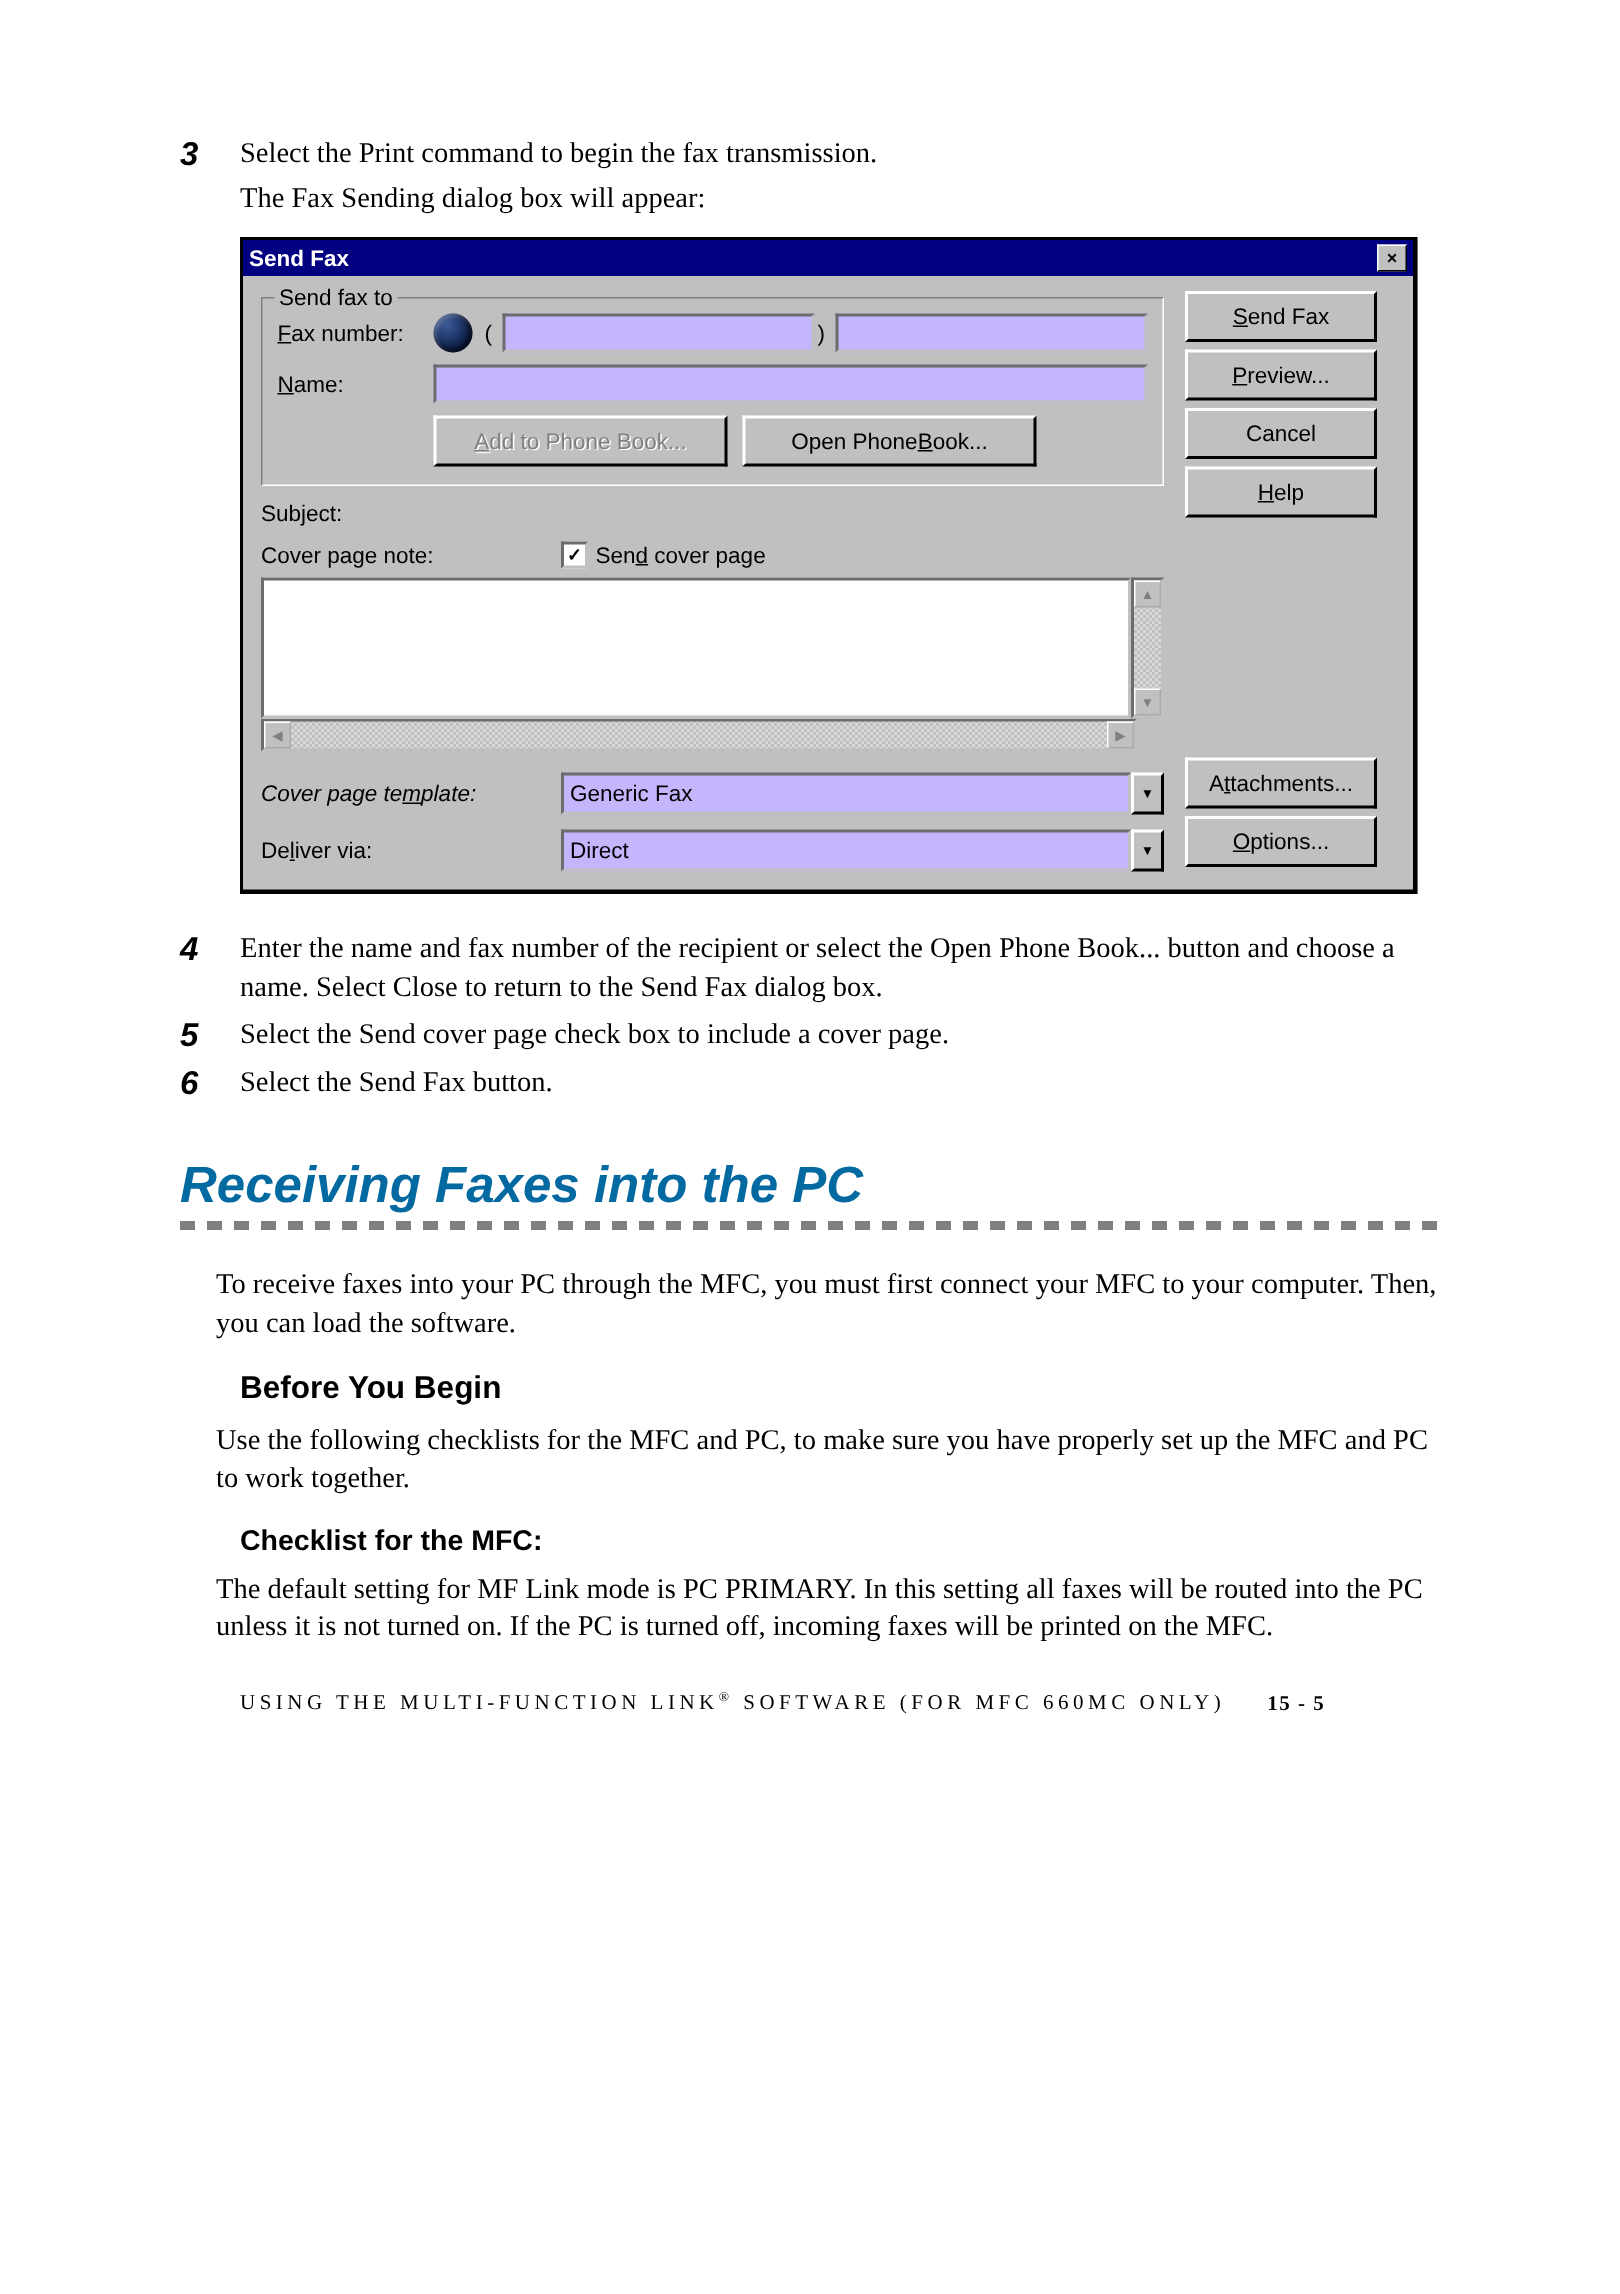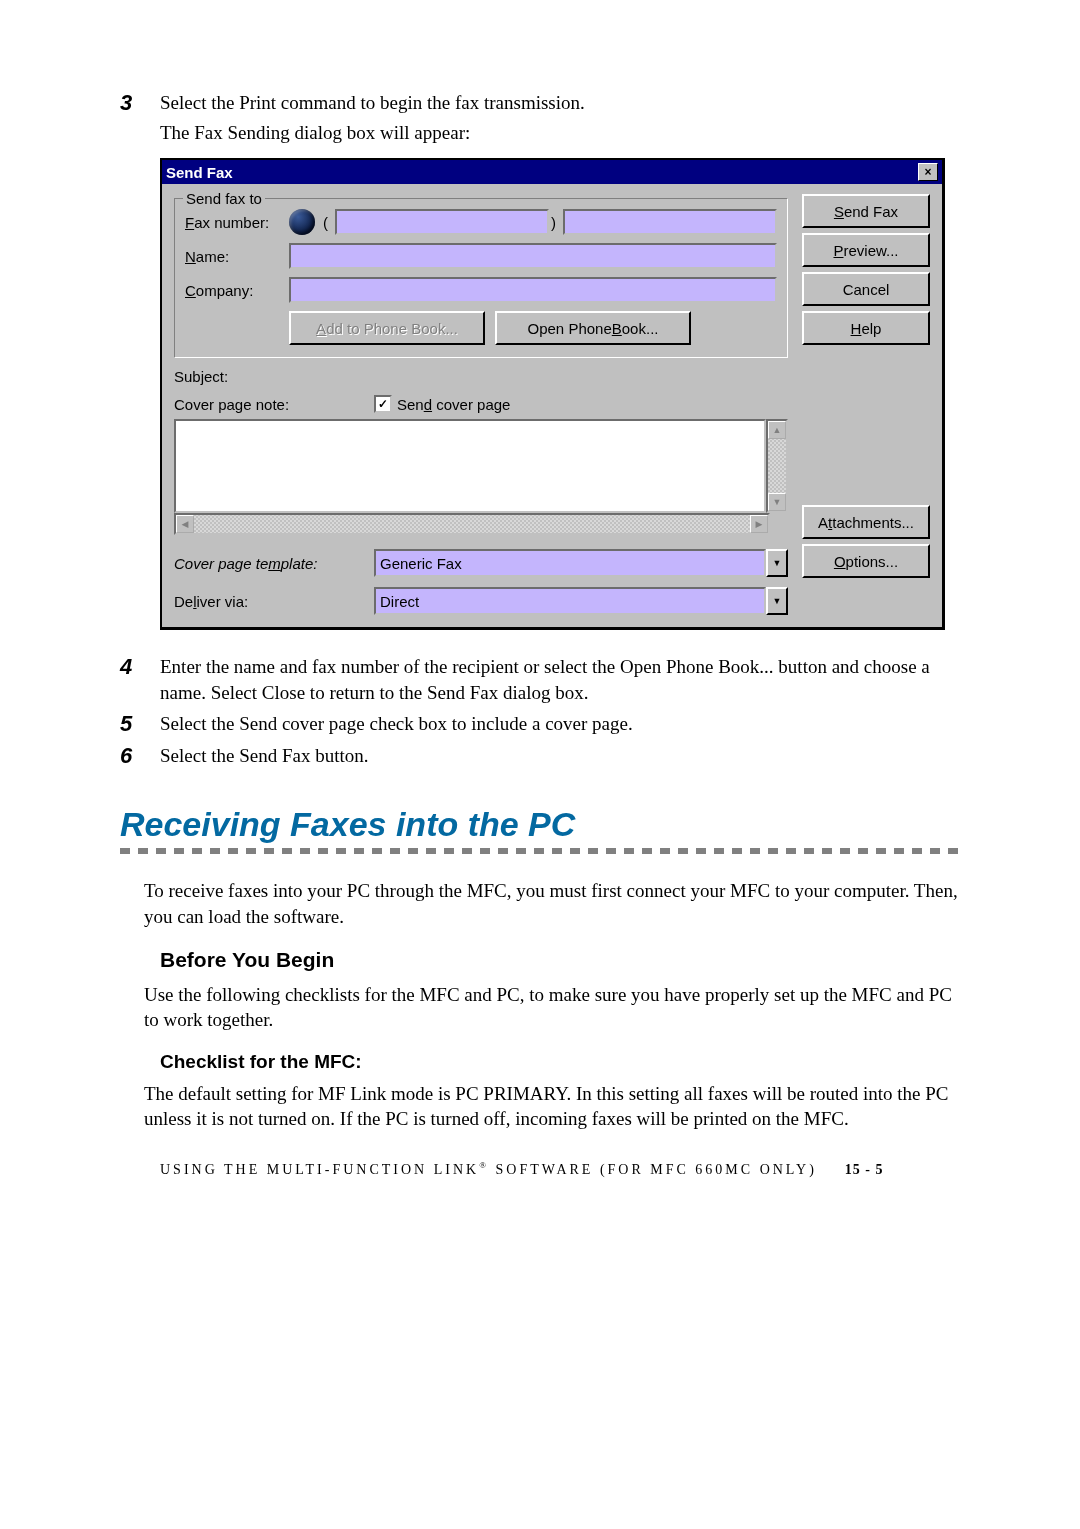--- a/index.html
+++ b/index.html
@@ -70,21 +70,21 @@
     border-left-color: #fff;
     display: flex;
     align-items: center;
     justify-content: center;
     font-family: Arial, sans-serif;
     font-weight: bold;
     font-size: 12px;
     line-height: 1;
   }
   .dlg-body {
-    padding: 10px 12px 12px 12px;
+    padding: 10px 24px 12px 12px;
     display: flex;
     gap: 14px;
   }
   .dlg-left {
     flex: 1;
   }
   .dlg-right {
     width: 128px;
     display: flex;
     flex-direction: column;
@@ -327,24 +327,20 @@
             <span class="input fax-input-a"></span>
             <span class="paren">)</span>
             <span class="input fax-input-b"></span>
           </div>
 
           <div class="row">
             <span class="lbl"><span class="underline-letter">N</span><span>ame:</span></span>
             <span class="input"></span>
           </div>
 
-          <div class="row">
-            <span class="lbl"><span class="underline-letter">C</span><span>ompany:</span></span>
-            <span class="input"></span>
-          </div>
 
           <div class="btn-row">
             <div class="btn disabled">
                 <span class="underline-letter">A</span>
                 <span>dd to Phone Book...</span>
               </div>
             <div class="btn">
                 <span>Open Phone </span>
                 <span class="underline-letter">B</span>
                 <span>ook...</span>

